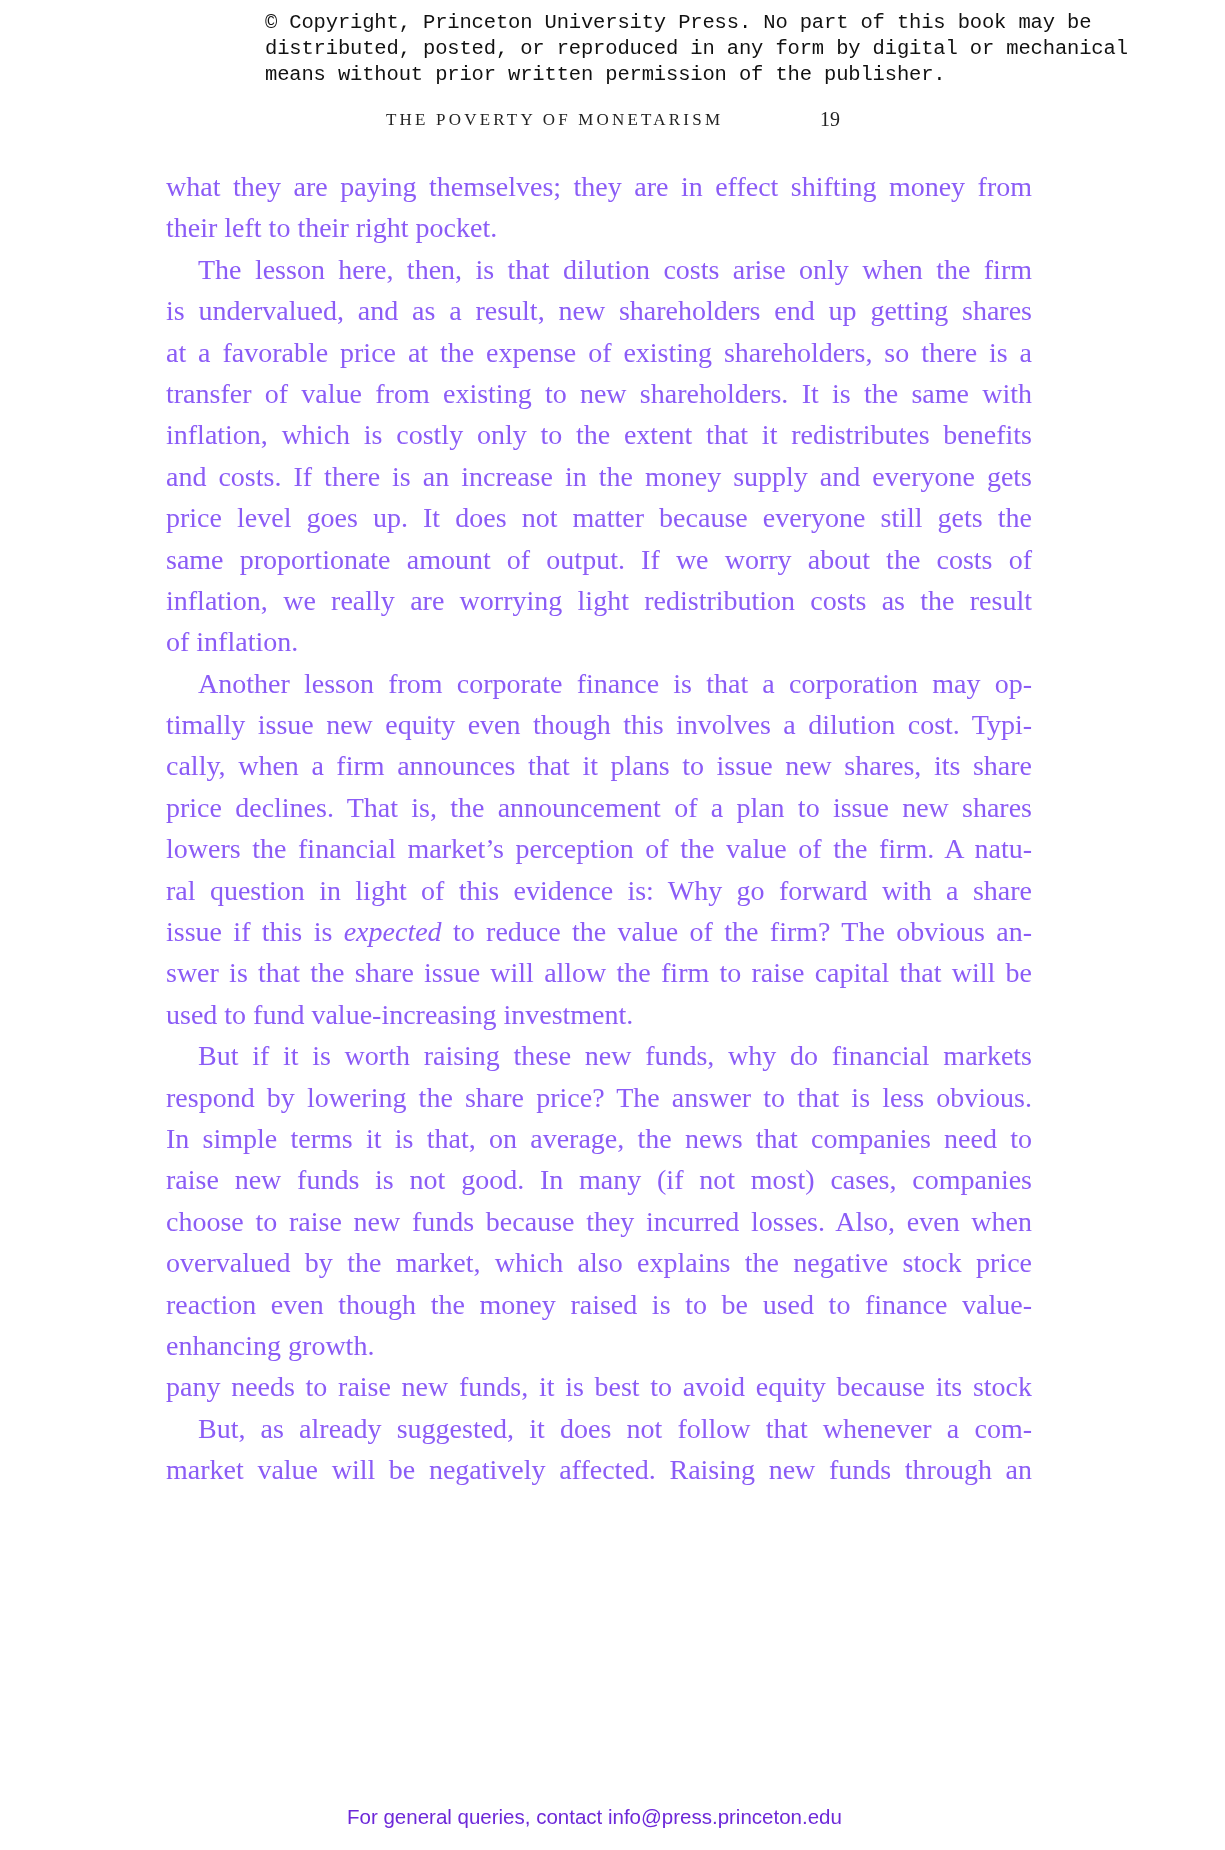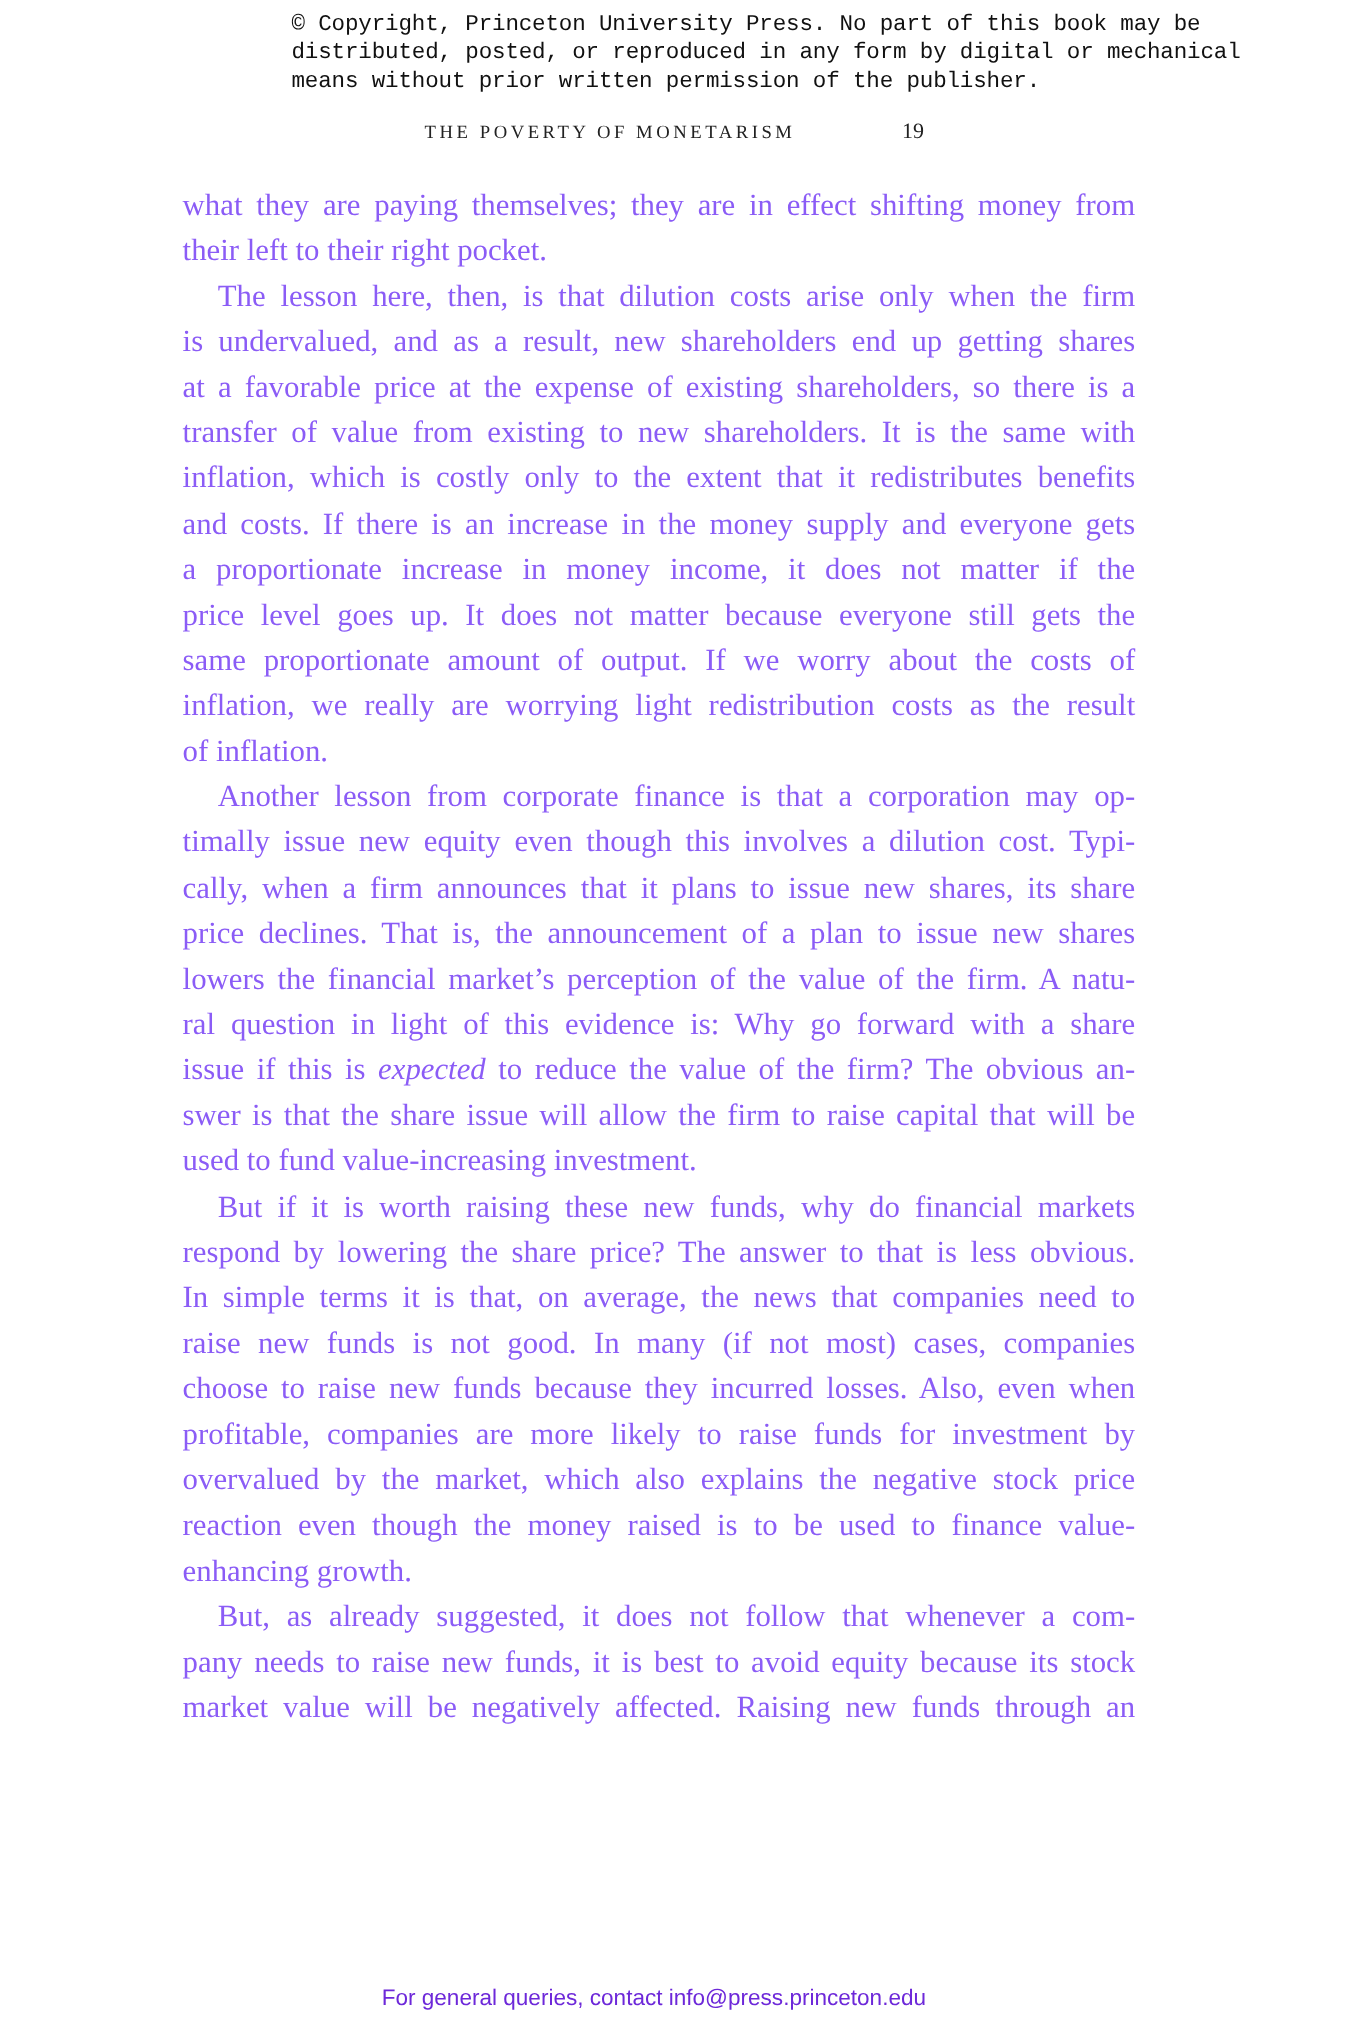--- a/index.html
+++ b/index.html
@@ -93,21 +93,20 @@
     <div class="line last">their left to their right pocket.</div>
   </div>
 
   <div>
     <div class="line indent">The lesson here, then, is that dilution costs arise only when the firm</div>
     <div class="line">is undervalued, and as a result, new shareholders end up getting shares</div>
     <div class="line">at a favorable price at the expense of existing shareholders, so there is a</div>
     <div class="line">transfer of value from existing to new shareholders. It is the same with</div>
     <div class="line">inflation, which is costly only to the extent that it redistributes benefits</div>
     <div class="line">and costs. If there is an increase in the money supply and everyone gets</div>
-    <div class="line">a proportionate increase in money income, it does not matter if the</div>
     <div class="line">price level goes up. It does not matter because everyone still gets the</div>
     <div class="line">same proportionate amount of output. If we worry about the costs of</div>
     <div class="line">inflation, we really are worrying light redistribution costs as the result</div>
     <div class="line last">of inflation.</div>
   </div>
 
   <div>
     <div class="line indent">Another lesson from corporate finance is that a corporation may op-</div>
     <div class="line">timally issue new equity even though this involves a dilution cost. Typi-</div>
     <div class="line">cally, when a firm announces that it plans to issue new shares, its share</div>
@@ -118,26 +117,25 @@
     <div class="line">swer is that the share issue will allow the firm to raise capital that will be</div>
     <div class="line last">used to fund value-increasing investment.</div>
   </div>
 
   <div>
     <div class="line indent">But if it is worth raising these new funds, why do financial markets</div>
     <div class="line">respond by lowering the share price? The answer to that is less obvious.</div>
     <div class="line">In simple terms it is that, on average, the news that companies need to</div>
     <div class="line">raise new funds is not good. In many (if not most) cases, companies</div>
     <div class="line">choose to raise new funds because they incurred losses. Also, even when</div>
-    <div class="line">profitable, companies are more likely to raise funds for investment by</div>
     <div class="line">overvalued by the market, which also explains the negative stock price</div>
     <div class="line">reaction even though the money raised is to be used to finance value-</div>
     <div class="line last">enhancing growth.</div>
   </div>
 
   <div>
+    <div class="line">pany needs to raise new funds, it is best to avoid equity because its stock</div>
     <div class="line indent">But, as already suggested, it does not follow that whenever a com-</div>
-    <div class="line">pany needs to raise new funds, it is best to avoid equity because its stock</div>
     <div class="line">market value will be negatively affected. Raising new funds through an</div>
   </div>
 </div>
 
 <div class="footer">For general queries, contact info@press.princeton.edu</div>
 
 </body></html>

